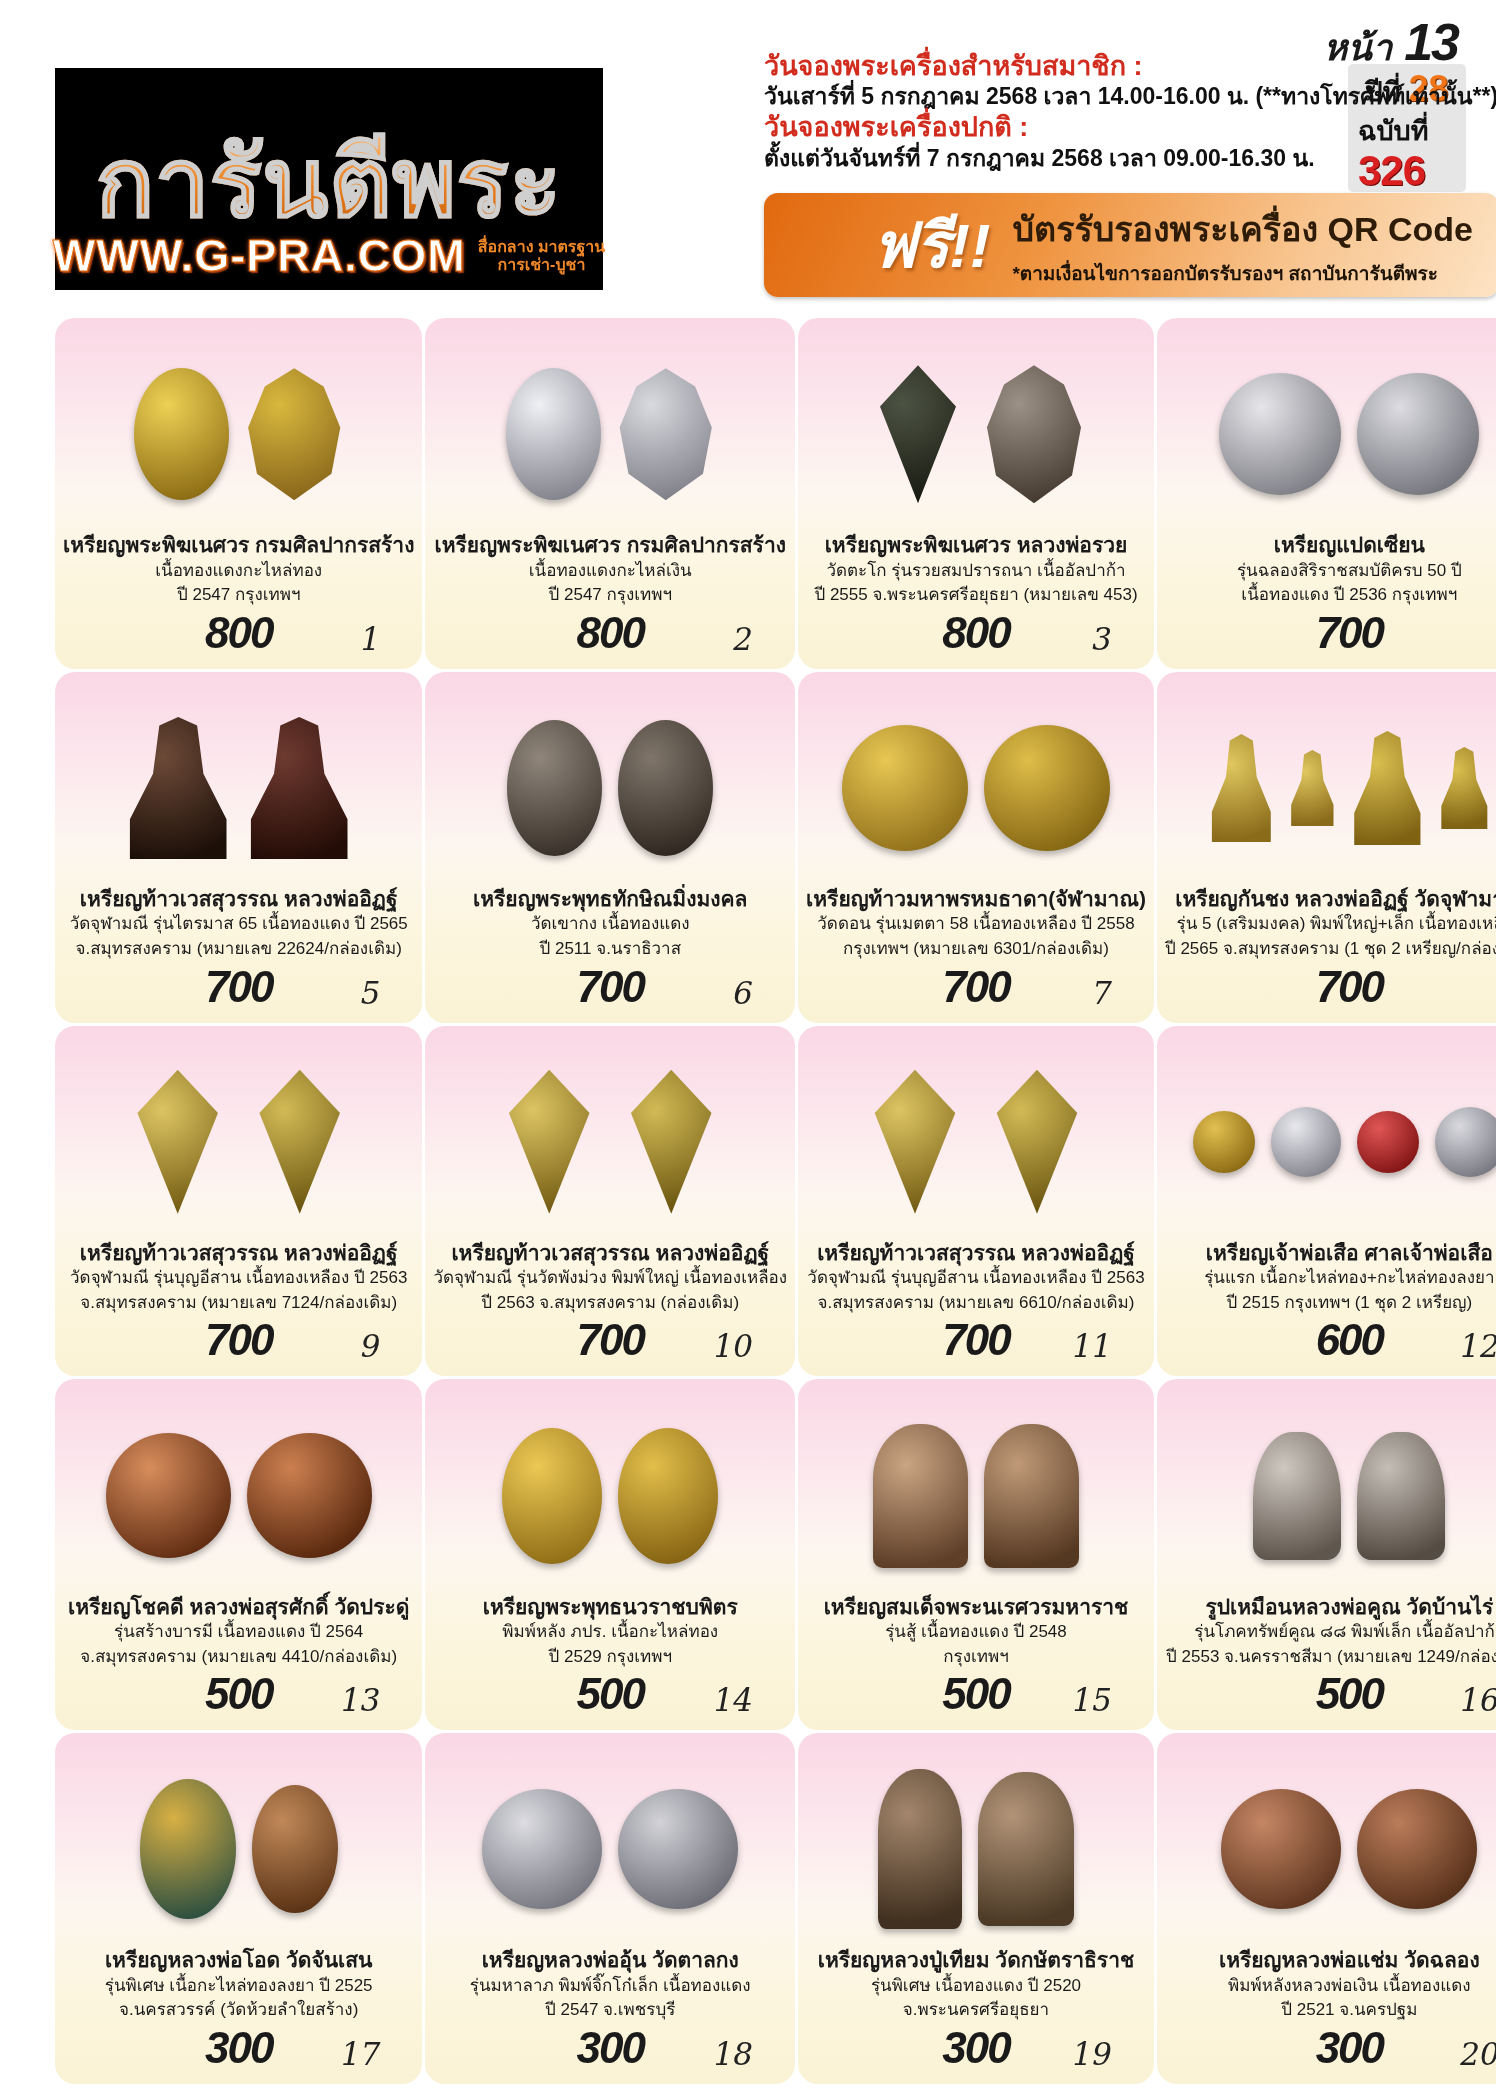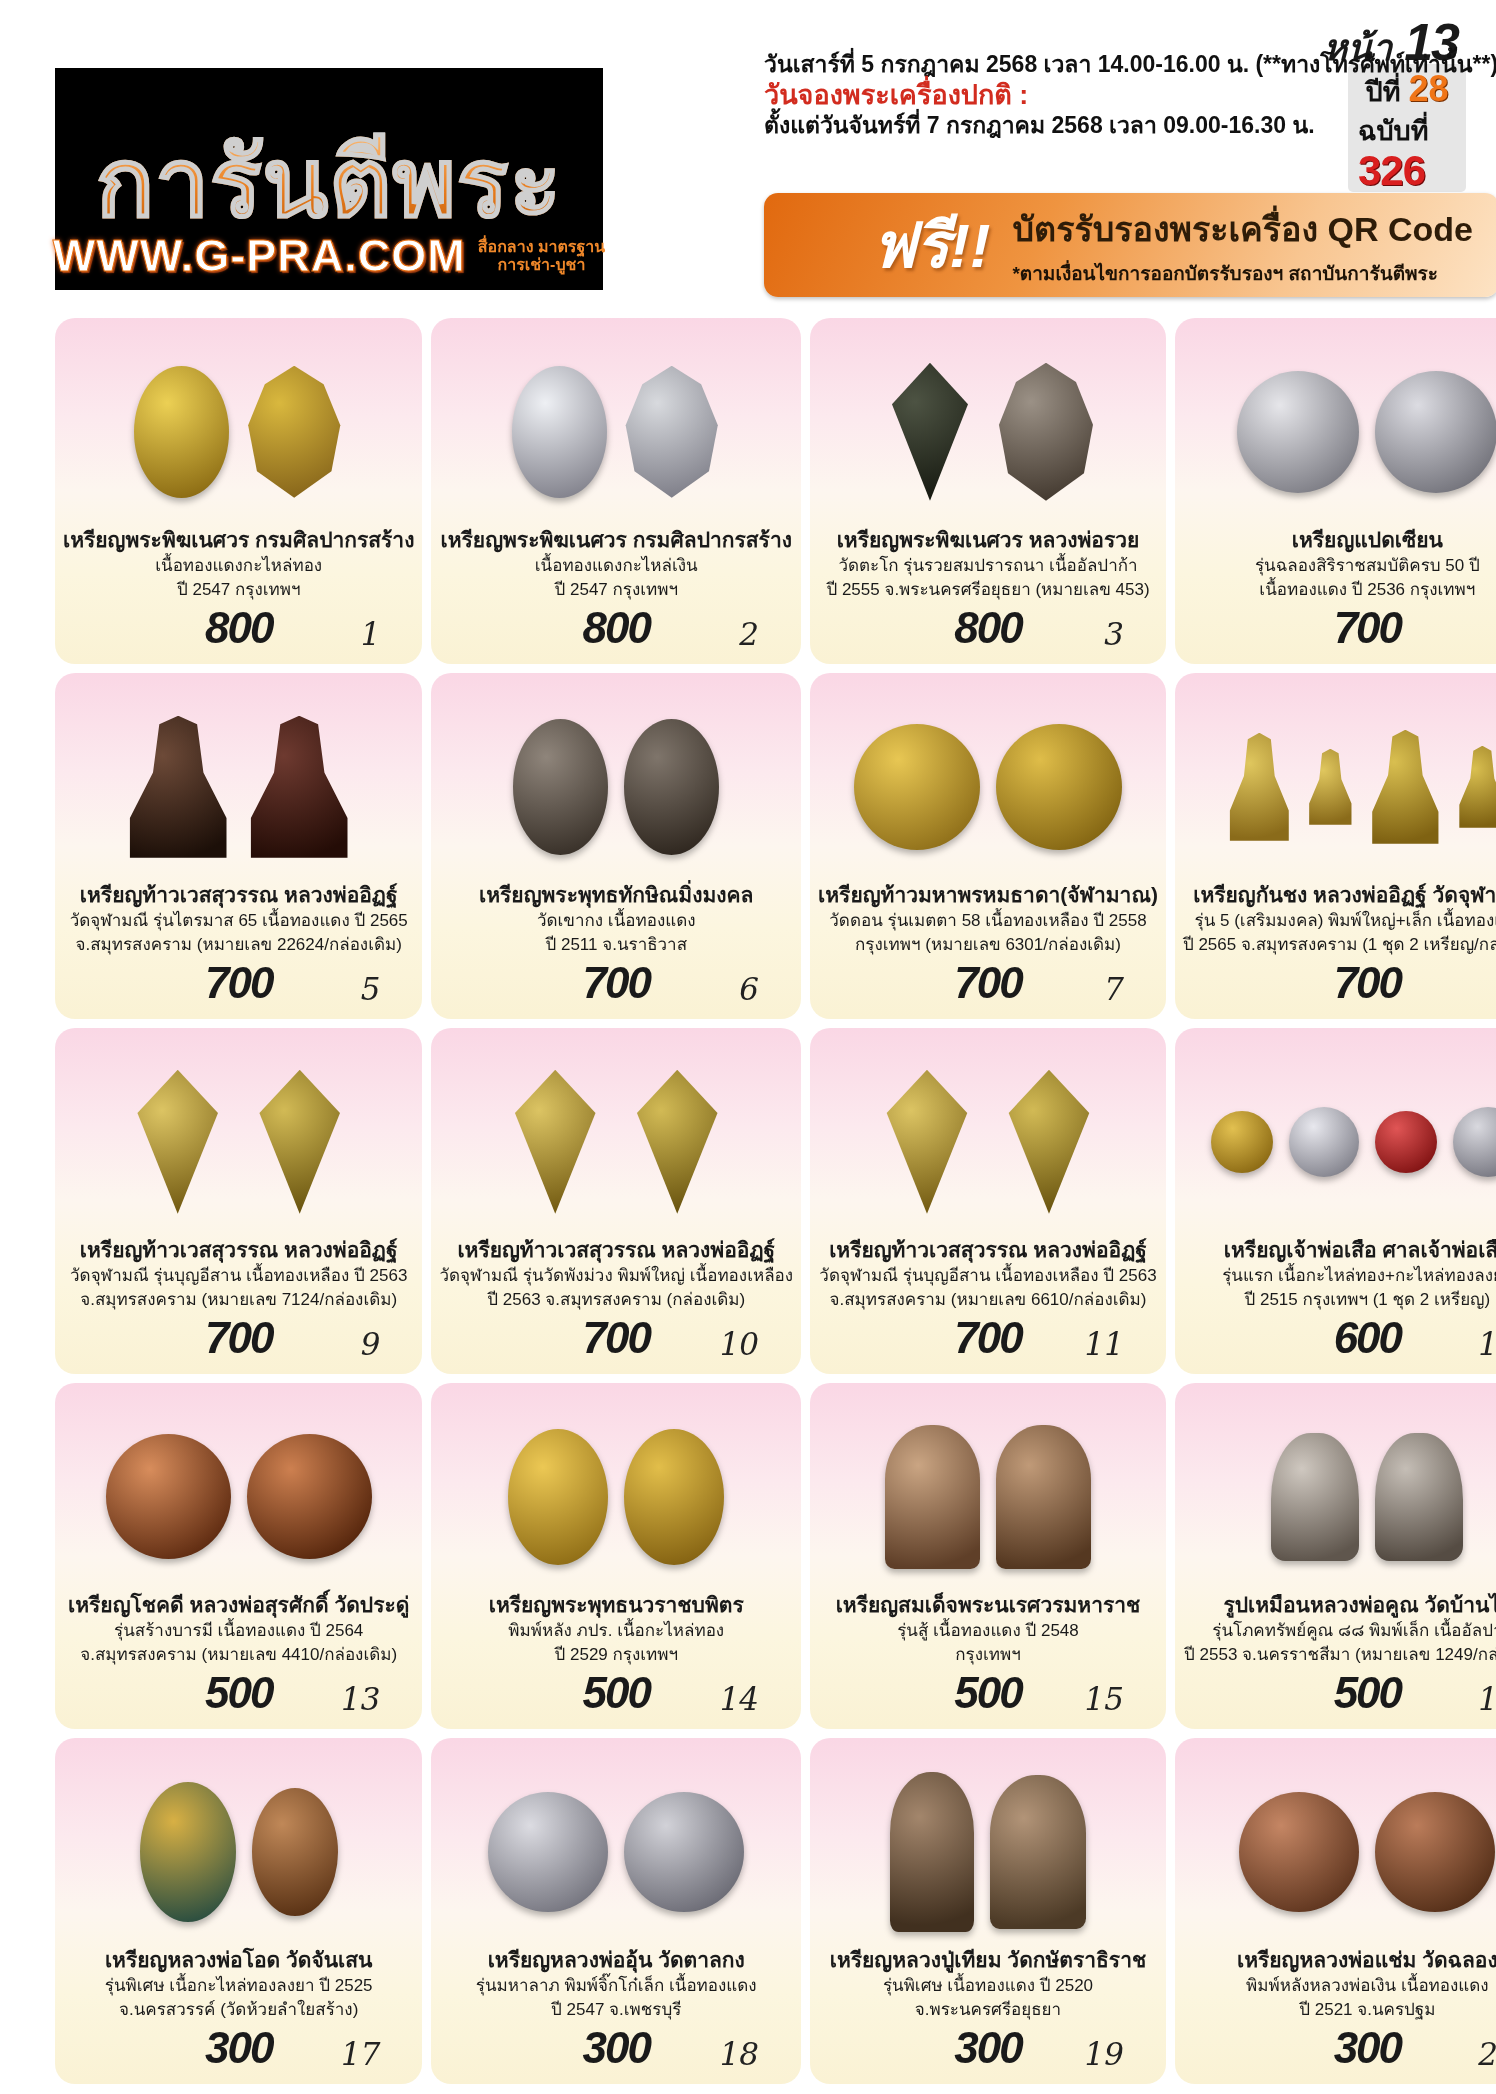--- a/index.html
+++ b/index.html
@@ -41,21 +41,21 @@
   .banner{position:absolute;left:764px;top:193px;width:735px;height:104px;border-radius:14px;
     background:linear-gradient(115deg,#e1690f 0%,#ef9440 38%,#f8c590 72%,#fde3c4 100%);
     display:flex;align-items:center;gap:22px;padding:0 26px;box-sizing:border-box;box-shadow:0 2px 4px rgba(0,0,0,.25);justify-content:flex-end;}
   .banner-free{font-size:62px;font-weight:800;color:#ffffff;font-style:italic;text-shadow:2px 3px 3px rgba(120,50,0,.45);white-space:nowrap;}
   .banner-texts{display:flex;flex-direction:column;justify-content:center;}
   .banner-title{font-size:34px;font-weight:600;color:#2e1c08;white-space:nowrap;}
   .banner-sub{font-size:19px;font-weight:700;color:#1d1206;margin-top:2px;white-space:nowrap;}
 
   
   .grid{position:absolute;left:55px;top:318px;width:1386px;height:1766px;
-    display:grid;grid-template-columns:repeat(4,1fr);grid-template-rows:repeat(5,1fr);gap:9px;}
+    display:grid;grid-template-columns:repeat(4,1fr);grid-template-rows:repeat(5,1fr);gap:3px;}
   .card{border-radius:20px;box-sizing:border-box;padding:8px 8px 8px;display:flex;flex-direction:column;
     background:linear-gradient(180deg,#fad7e5 0%,#fce9ee 28%,#fdf6ef 50%,#fcf6df 74%,#faf2d4 100%);}
   .imgzone{flex:1;display:flex;align-items:center;justify-content:center;gap:16px;padding-top:10px;}
   .medal{filter:drop-shadow(0 4px 3px rgba(0,0,0,.28));flex:0 0 auto;}
   .medal.oval{border-radius:50%;}
   .medal.coin{border-radius:50%;}
   .medal.kite{clip-path:polygon(50% 0%,88% 30%,50% 100%,12% 30%);}
   .medal.bell{clip-path:polygon(50% 0%,68% 6%,74% 40%,96% 72%,96% 100%,4% 100%,4% 72%,26% 40%,32% 6%);}
   .medal.drop{clip-path:polygon(50% 0%,80% 14%,97% 45%,88% 80%,50% 100%,12% 80%,3% 45%,20% 14%);}
   .medal.arch{border-radius:48% 48% 10% 10% / 38% 38% 7% 7%;}
@@ -92,20 +92,21 @@
   <div class="issue-box">
     <div class="issue-line1">
       <span class="issue-year-label">ปีที่</span>
       <span class="issue-year-value">28</span>
     </div>
     <div class="issue-no-label">ฉบับที่</div>
     <div class="issue-no-value">326</div>
   </div>
 
   <div class="schedule">
+    <div class="sched-label">วันจองพระเครื่องสำหรับสมาชิก :</div>
     <div class="sched-detail">วันเสาร์ที่ 5 กรกฎาคม 2568 เวลา 14.00-16.00 น. (**ทางโทรศัพท์เท่านั้น**)</div>
     <div class="sched-label">วันจองพระเครื่องปกติ :</div>
     <div class="sched-detail">ตั้งแต่วันจันทร์ที่ 7 กรกฎาคม 2568 เวลา 09.00-16.30 น.</div>
   </div>
 
   <div class="banner">
     <div class="banner-free">ฟรี!!</div>
     <div class="banner-texts">
       <div class="banner-title">บัตรรับรองพระเครื่อง QR Code</div>
       <div class="banner-sub">*ตามเงื่อนไขการออกบัตรรับรองฯ สถาบันการันตีพระ</div>

